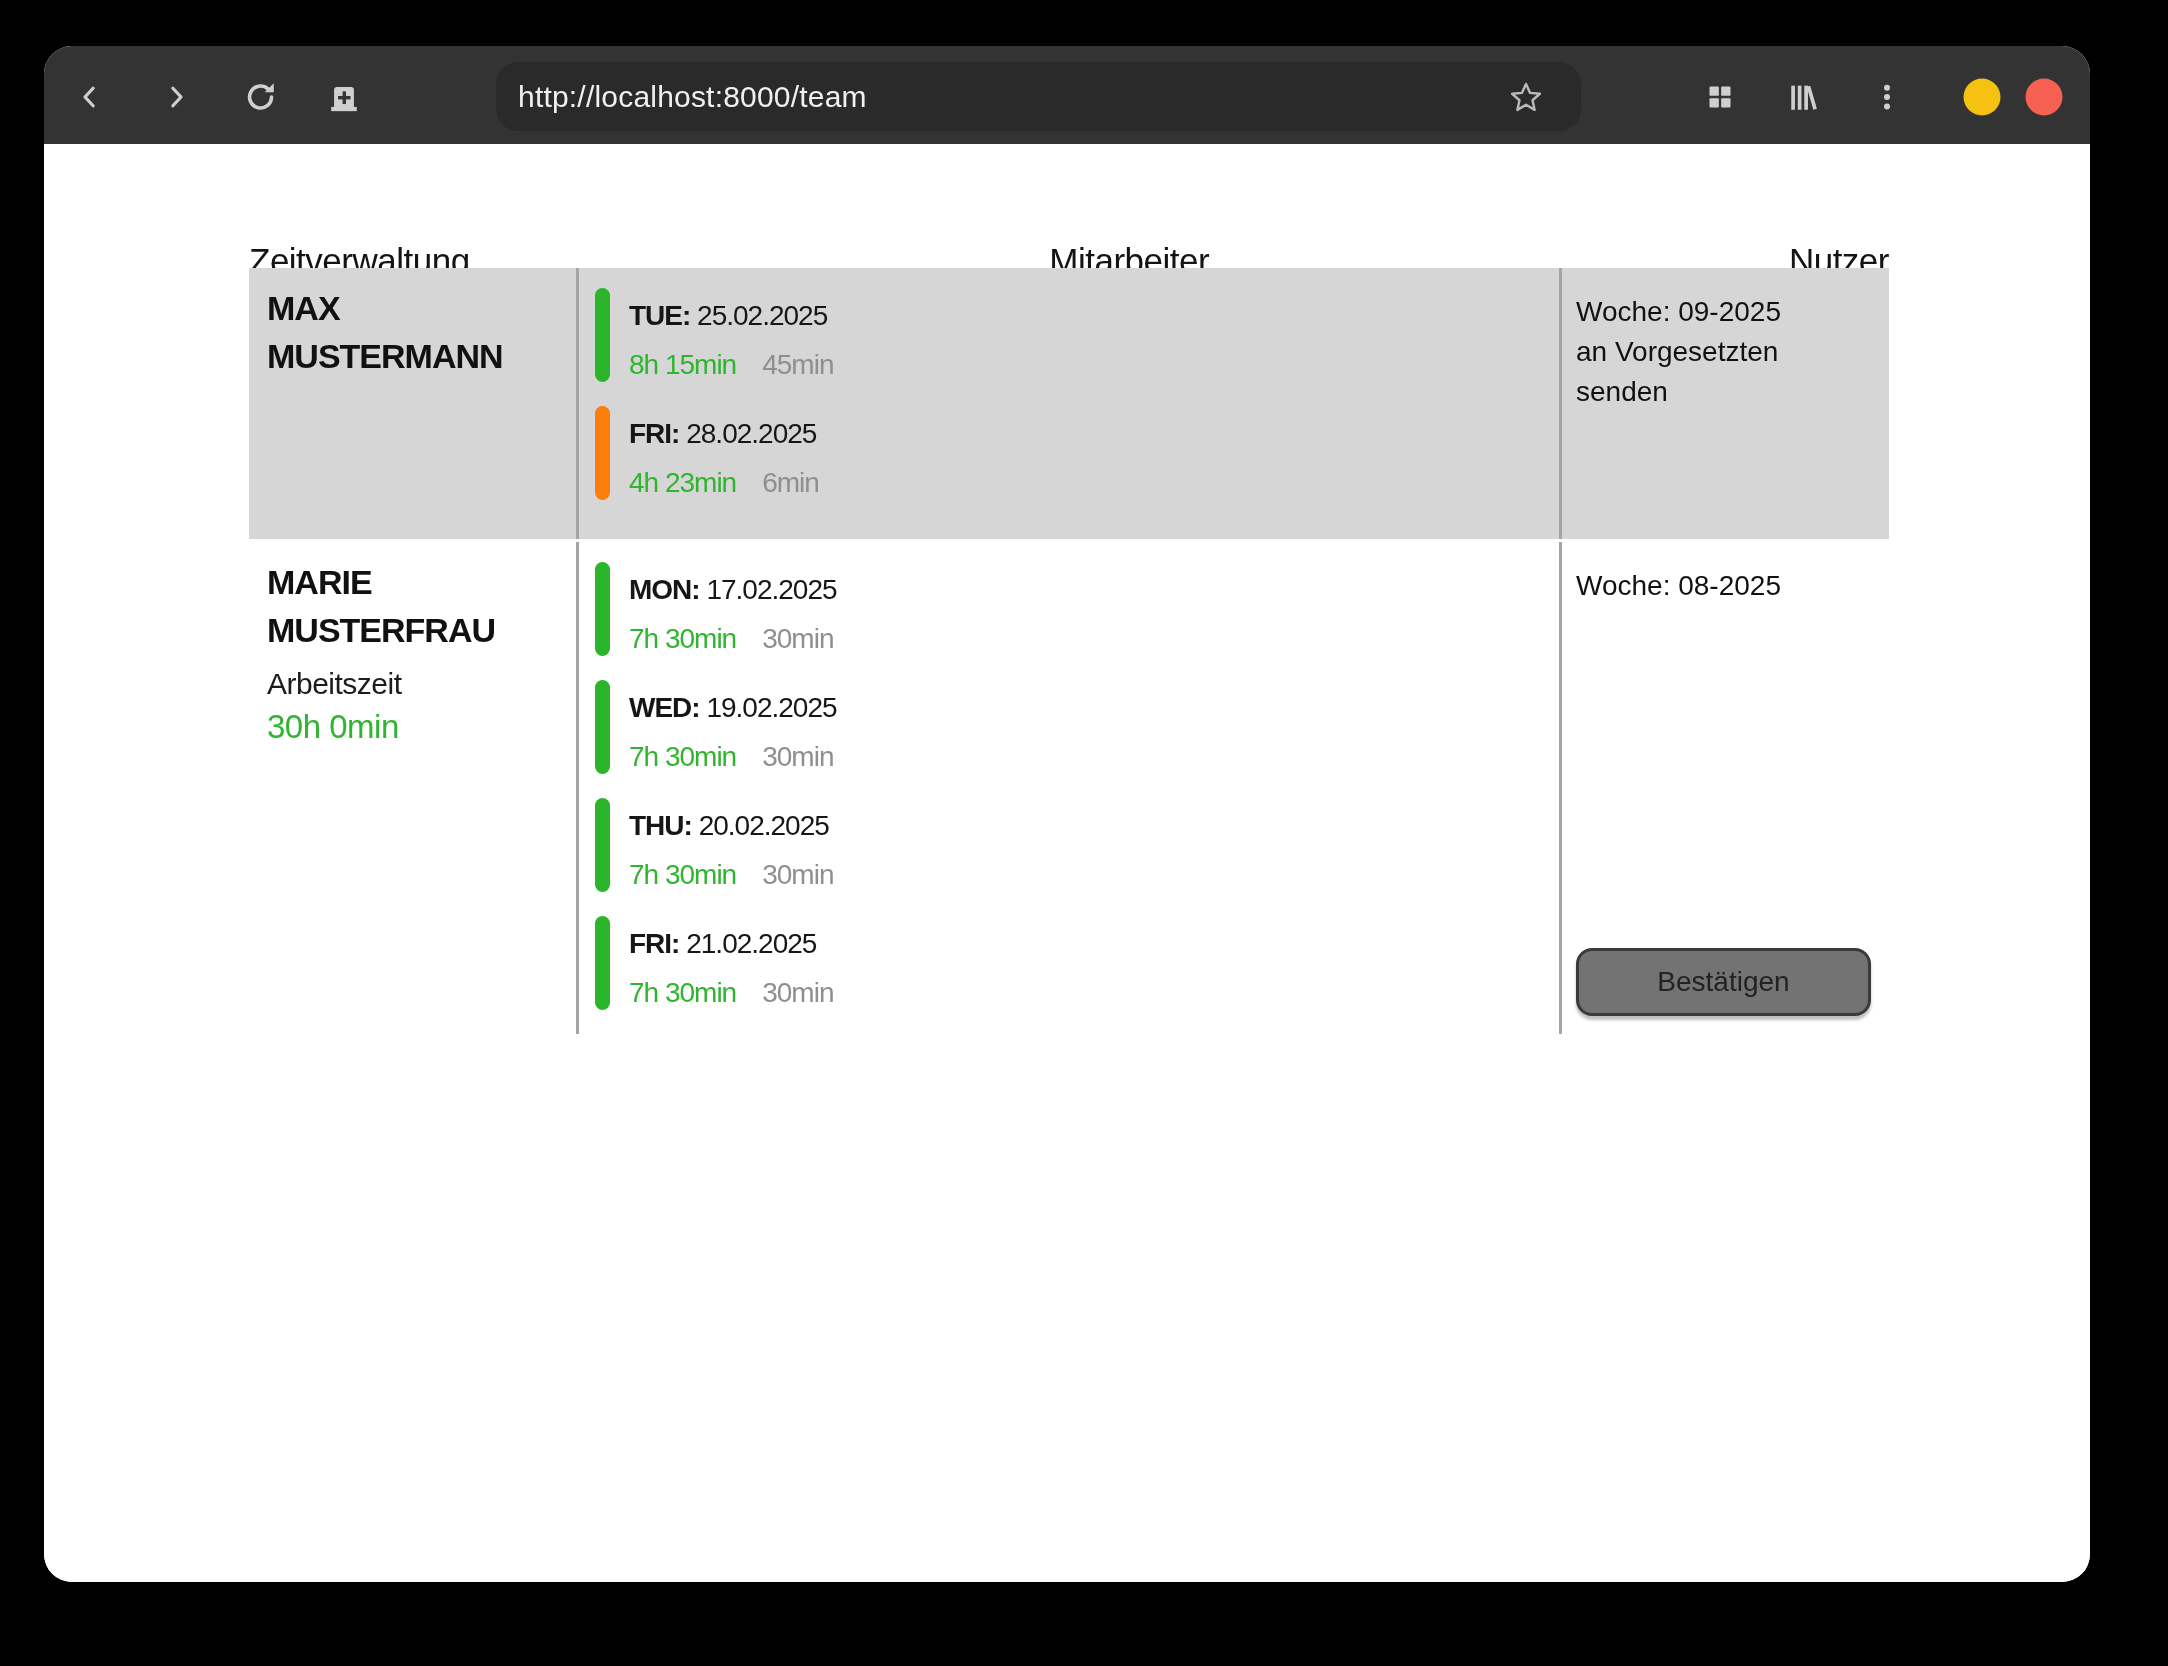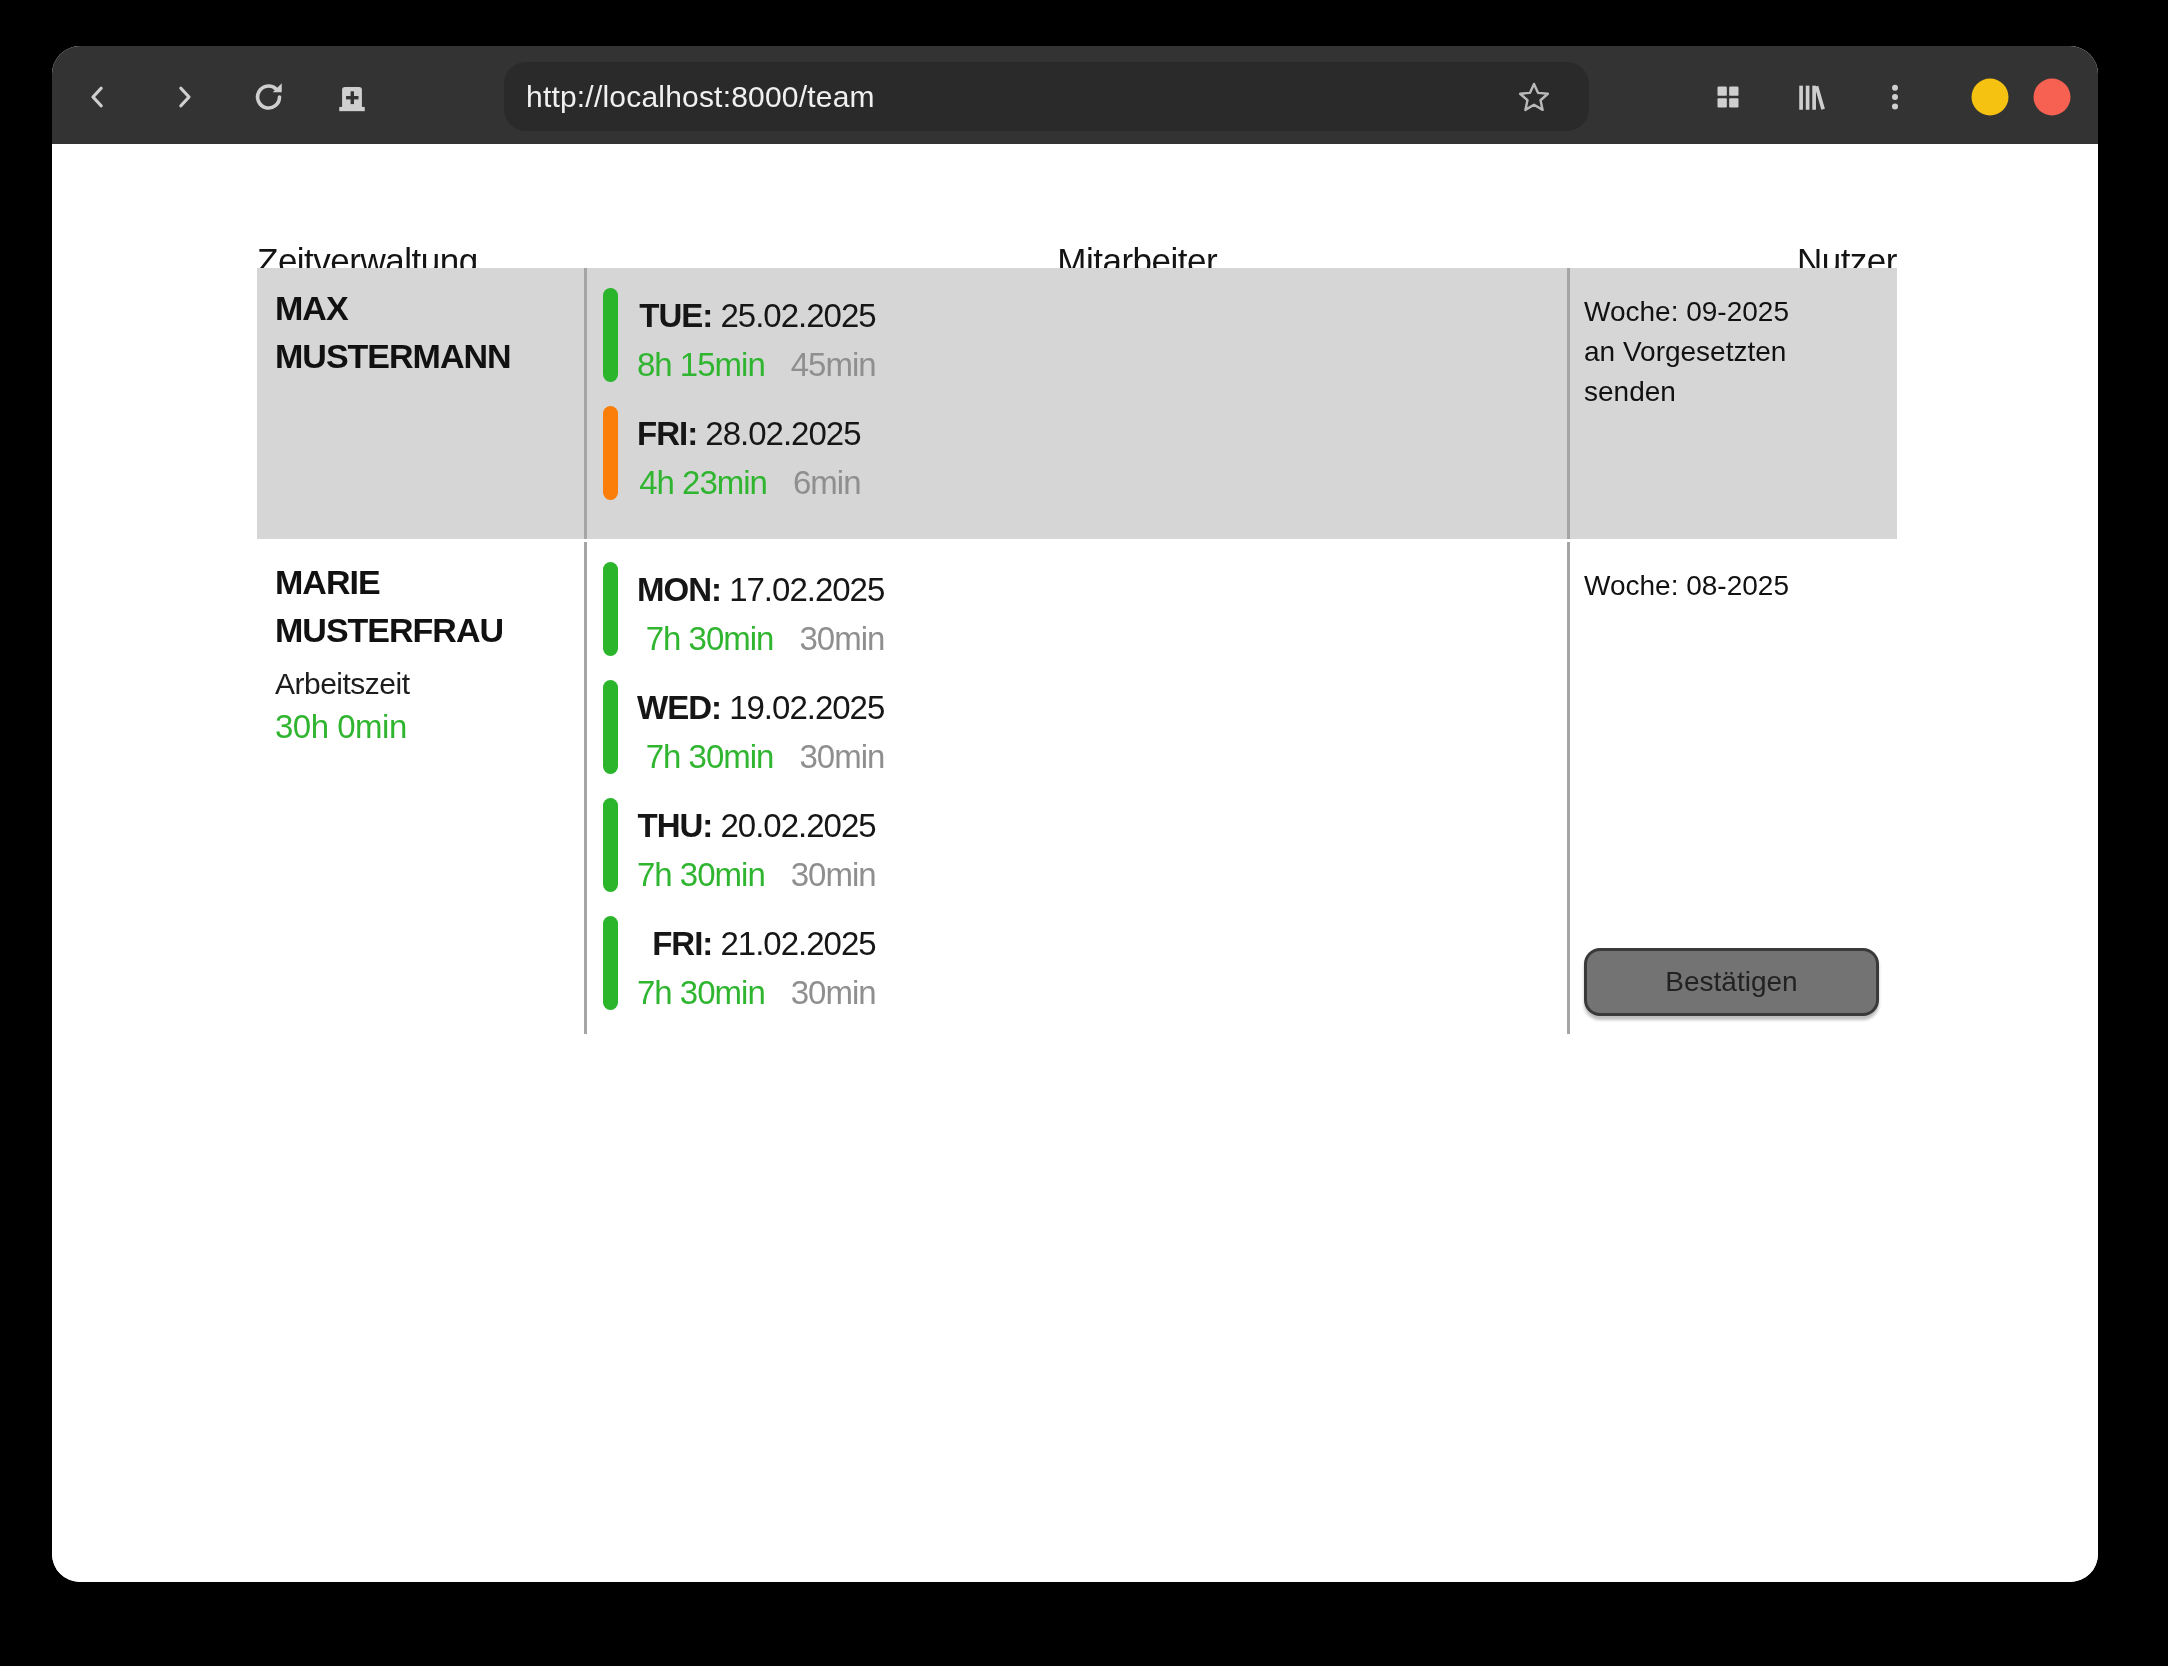--- a/index.html
+++ b/index.html
@@ -1,20 +1,20 @@
 <!DOCTYPE html>
 <html><head>
 <meta charset="utf-8">
 <style>
   html,body{margin:0;padding:0;background:#000;}
   body{width:2168px;height:1666px;position:relative;overflow:hidden;
        font-family:"Liberation Sans",sans-serif;}
 
   
-  .window{position:absolute;left:52px;top:46px;width:2046px;height:1536px;
+  .window{position:absolute;left:44px;top:46px;width:2046px;height:1536px;
           border-radius:28px;overflow:hidden;background:#fff;}
 
   
   .toolbar{position:absolute;left:0;top:0;width:100%;height:98px;background:#333333;}
   .tb-icon{position:absolute;transform:translate(-50%,-50%);top:51px;
            display:flex;align-items:center;justify-content:center;cursor:pointer;}
   .urlbar{position:absolute;left:452px;top:16px;width:1085px;height:69px;
           background:#2a2a2a;border-radius:22px;display:flex;align-items:center;}
   .url-text{color:#f0f0f0;font-size:30px;padding-left:22px;letter-spacing:0.2px;
             white-space:nowrap;overflow:hidden;flex:1;}
@@ -36,21 +36,21 @@
 
   .cell-name{padding:16px 0 0 18px;}
   .emp-name{font-size:34px;font-weight:bold;line-height:48px;color:#111;letter-spacing:-1px;}
   .worktime-label{font-size:30px;color:#1d1d1d;letter-spacing:-0.5px;margin-top:10px;line-height:40px;}
   .worktime-value{font-size:33px;letter-spacing:-0.5px;line-height:46px;}
 
   .cell-entries{padding:20px 0 0 16px;
                 border-left:3px solid #a5a5a5;border-right:3px solid #a5a5a5;}
   .entry{display:flex;margin-bottom:17px;}
   .bar{width:15px;height:94px;border-radius:8px;margin-right:19px;flex:none;}
-  .entry-text{padding-top:3px;font-size:33px;line-height:49px;letter-spacing:-1px;color:#161616;text-align:right;}
+  .entry-text{padding-top:3px;font-size:28px;line-height:49px;letter-spacing:-1px;color:#161616;}
   .day{font-weight:bold;}
   .worked{font-weight:normal;}
   .pause{color:#8f8f8f;margin-left:26px;}
 
   .cell-action{padding:24px 18px 18px 14px;display:flex;flex-direction:column;
                font-size:28px;line-height:40px;color:#111;}
   .week-sub{max-width:245px;}
   .action-btn{margin-top:auto;height:68px;border:3px solid #3a3a3a;border-radius:16px;
               background:transparent;font-family:"Liberation Sans",sans-serif;
               font-size:28px;color:#222;display:flex;align-items:center;justify-content:center;

